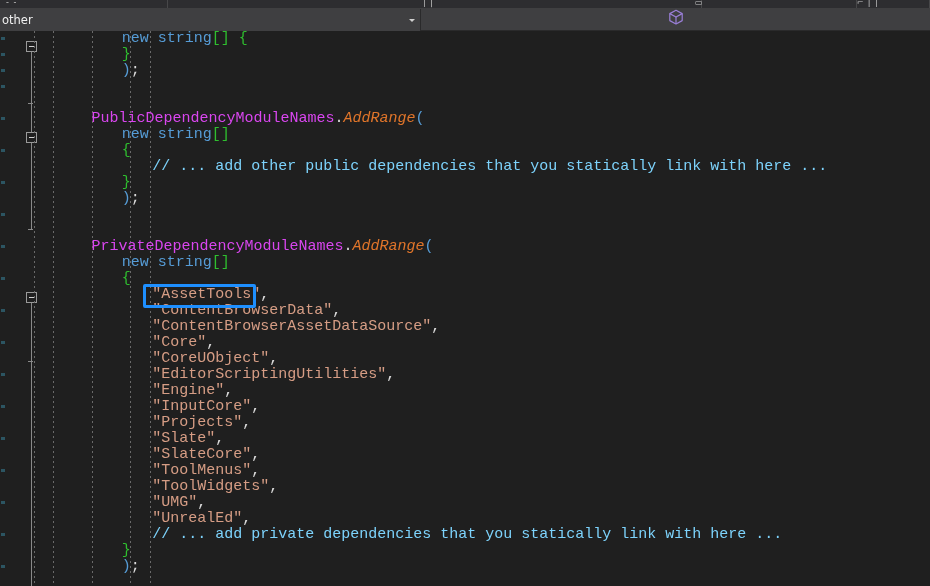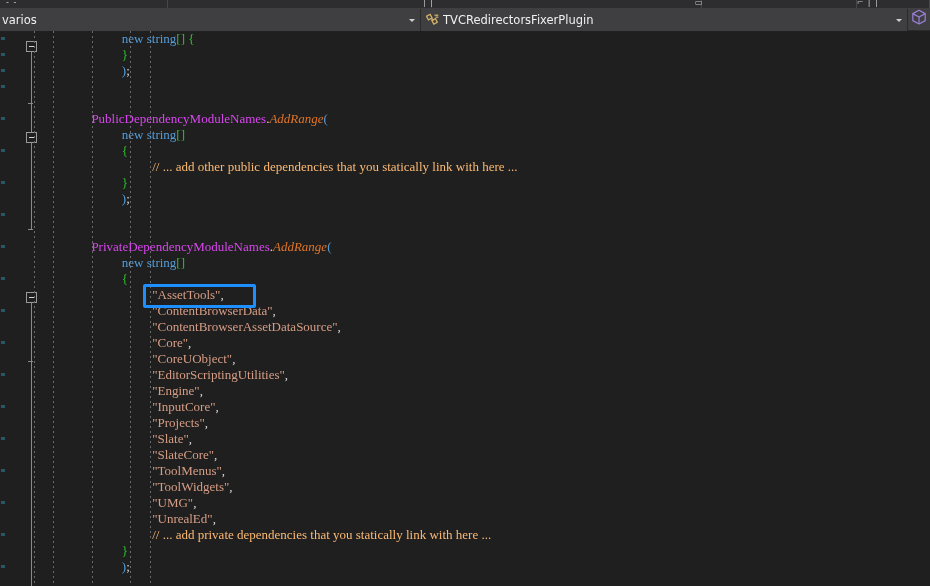--- a/index.html
+++ b/index.html
@@ -163,39 +163,39 @@
         #6a6a6a 0px, #6a6a6a 2px, transparent 2px, transparent 5px);
     background-size: 1px 5px;
     background-repeat: repeat-y;
   }
 
   
   .code {
     position: absolute;
     left: 0; top: 0;
     width: 930px; height: 555px;
-    font-family: Liberation Serif, serif;
-    font-size: 13px;
+    font-family: Liberation Mono, monospace;
+    font-size: 15px;
     line-height: 16px;
     white-space: pre;
   }
   .ln {
     position: absolute;
     left: 0;
     height: 16px;
     white-space: pre;
     padding-left: 61px;
   }
 
   .t-kw   { color: #569cd6; }
   .t-type { color: #569cd6; }
   .t-id   { color: #d946ef; }
   .t-meth { color: #e0752a; font-style: italic; }
   .t-str  { color: #d69d85; }
-  .t-cmt  { color: #fdba74; }
+  .t-cmt  { color: #7dd3fc; }
   .t-brc  { color: #2fbf2f; }
   .t-par  { color: #569cd6; }
   .t-pun  { color: #dcdcdc; }
 
   
   .annot-box {
     position: absolute;
     border: 3px solid #1e8fff;
     border-radius: 2px;
     pointer-events: none;
@@ -219,39 +219,24 @@
       </div>
       <div class="toolstrip-seg" style="width: 188px;"></div>
       <div class="toolstrip-seg" style="width: 89px;">
         <span class="toolstrip-glyph" style="left: 0px;">⌐ | |</span>
       </div>
     </div>
 
   <div class="navbar">
 
     <div class="nav-combo first">
-      <span class="nav-combo-text">varios</span>
+      <span class="nav-combo-text">other</span>
       <span class="nav-arrow"></span>
     </div>
 
-    <div class="nav-combo second">
-      <span class="nav-icon-method">
-        <svg width="14" height="14" viewBox="0 0 14 14">
-          <g fill="none" stroke="#d3b268" stroke-width="1.3">
-            <rect x="1.2" y="2.0" width="4.2" height="4.2" transform="rotate(-28 3.3 4.1)"></rect>
-            <rect x="6.6" y="6.4" width="4.0" height="4.0" transform="rotate(-28 8.6 8.4)"></rect>
-            <line x1="5.1" y1="5.5" x2="7.6" y2="7.3"></line>
-            <line x1="8.5" y1="2.2" x2="12.3" y2="2.2"></line>
-            <line x1="9.6" y1="4.2" x2="12.3" y2="4.2"></line>
-          </g>
-        </svg>
-      </span>
-      <span class="nav-combo-text">TVCRedirectorsFixerPlugin</span>
-      <span class="nav-arrow"></span>
-    </div>
 
     <div class="nav-end">
       <span>
         <svg width="16" height="17" viewBox="0 0 16 17">
           <g fill="none" stroke="#9a7fd8" stroke-width="1.2" stroke-linejoin="round">
             <path d="M8 1.3 L14.2 4.6 L14.2 11.6 L8 15 L1.8 11.6 L1.8 4.6 Z"></path>
             <path d="M1.8 4.6 L8 8.0 L14.2 4.6"></path>
             <path d="M8 8.0 L8 15"></path>
           </g>
         </svg>

